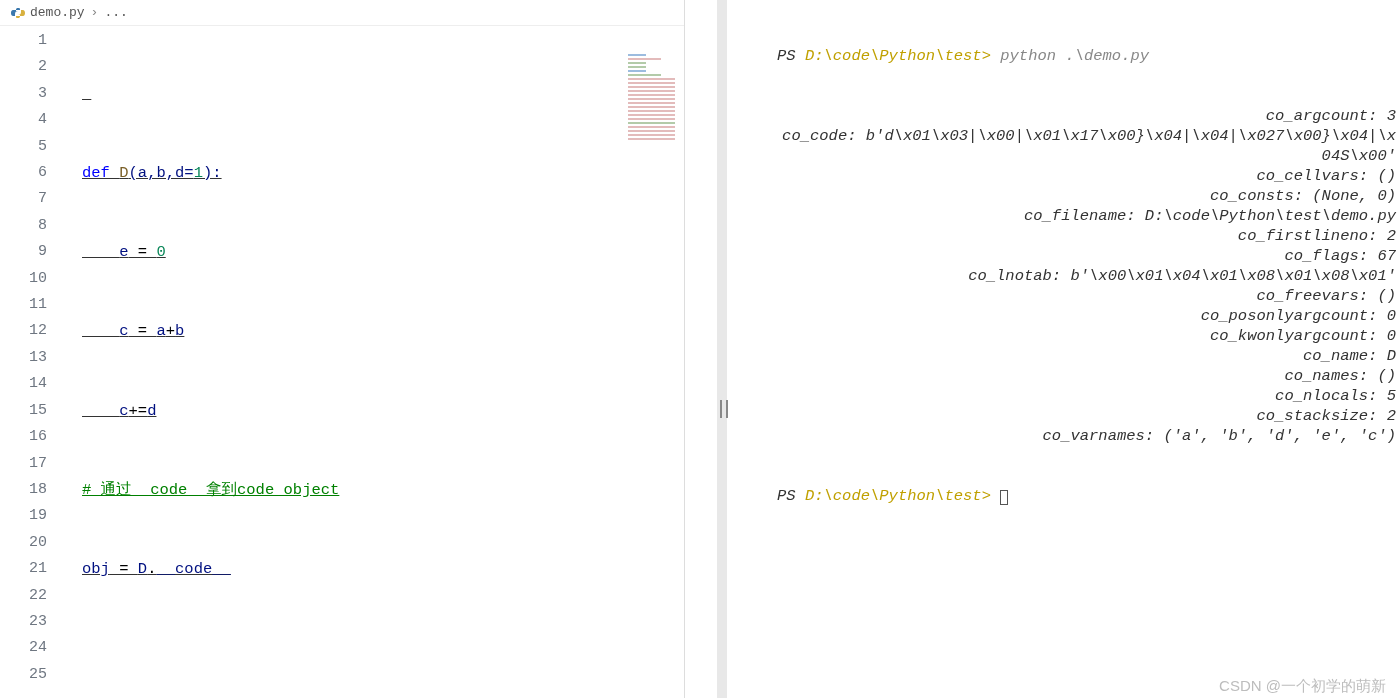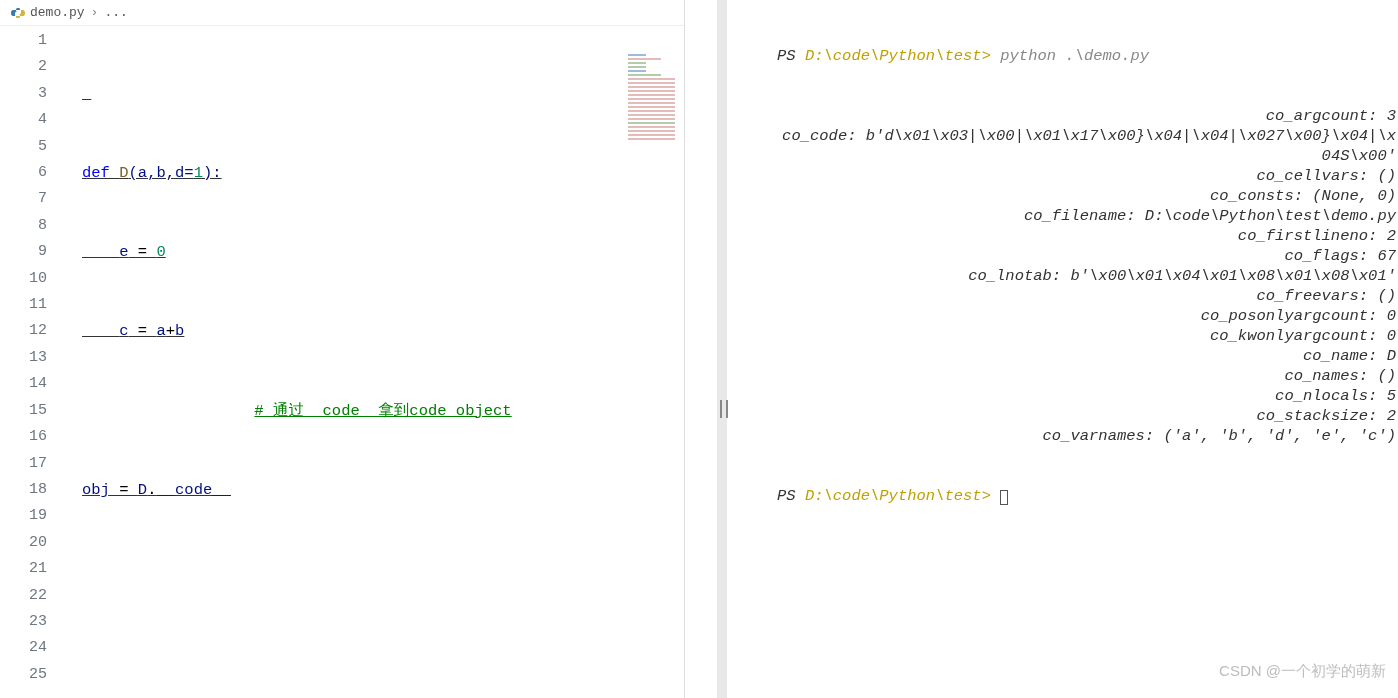--- a/index.html
+++ b/index.html
@@ -54,21 +54,21 @@
     position:absolute; left:82px; top:0; right:0;
     font-size:15.5px;
     line-height:26.4px;
     padding-top:2px;
     white-space:pre;
   }
   .code-lines .line { display:block;text-decoration:underline; }
   .tok-kw    { color:#0000ff; }
   .tok-fn    { color:#795e26; }
   .tok-num   { color:#098658; }
-  .tok-com   { color:#008000;text-align:center; }
+  .tok-com   { color:#008000; }
   .tok-def   { color:#001080; }
   .tok-var   { color:#001080; }
   .tok-op    { color:#000; }
 
   .minimap {
     position:absolute; right:0; top:26px;
     width:60px; height:200px;
     background:transparent;
     opacity:.5;
   }
@@ -105,21 +105,21 @@
   }
   .term-path   { color:#c0a000; }
   .term-cmd    { color:#888; }
   .term-body   { color:#333;text-align:right; }
   .term-cursor {
     display:inline-block; width:8px; height:15px;
     border:1px solid #555; vertical-align:text-bottom;
   }
 
   .watermark {
-    position:absolute; right:12px; bottom:17px;
+    position:absolute; right:12px; bottom:2px;
     color:#bdbdbd; font-size:15px;
     font-family: "Microsoft YaHei", sans-serif;
   }
 </style>
 </head>
 <body>
 
 <div class="container">
 
   <div class="editor">
@@ -165,20 +165,21 @@
           <span class="num">23</span>
           <span class="num">24</span>
           <span class="num">25</span>
         </div>
 
       <div class="code-lines">
         <span class="line">&nbsp;</span>
         <span class="line"><span class="tok-kw">def </span><span class="tok-fn">D</span><span class="tok-def">(a,b,d=</span><span class="tok-num">1</span><span class="tok-def">):</span></span>
         <span class="line"><span>    </span><span class="tok-var">e</span><span class="tok-op"> = </span><span class="tok-num">0</span></span>
         <span class="line"><span>    </span><span class="tok-var">c</span><span class="tok-op"> = </span><span class="tok-var">a</span><span class="tok-op">+</span><span class="tok-var">b</span></span>
+        <span class="line"><span>    </span><span class="tok-var">c</span><span class="tok-op">+=</span><span class="tok-var">d</span></span>
         <span class="line tok-com"># 通过__code__拿到code object</span>
         <span class="line"><span class="tok-var">obj</span><span class="tok-op"> = </span><span class="tok-var">D</span><span class="tok-op">.</span><span class="tok-var">__code__</span></span>
 
         
         
         
         
         
         
         

